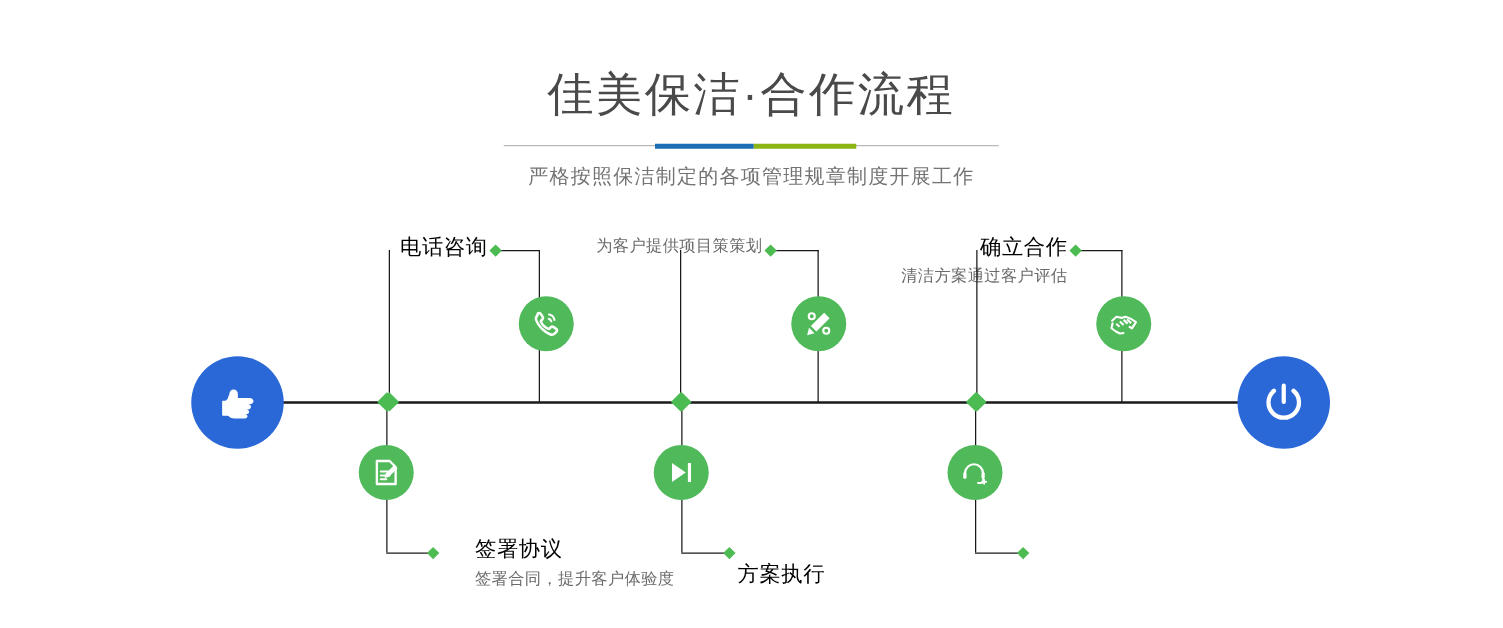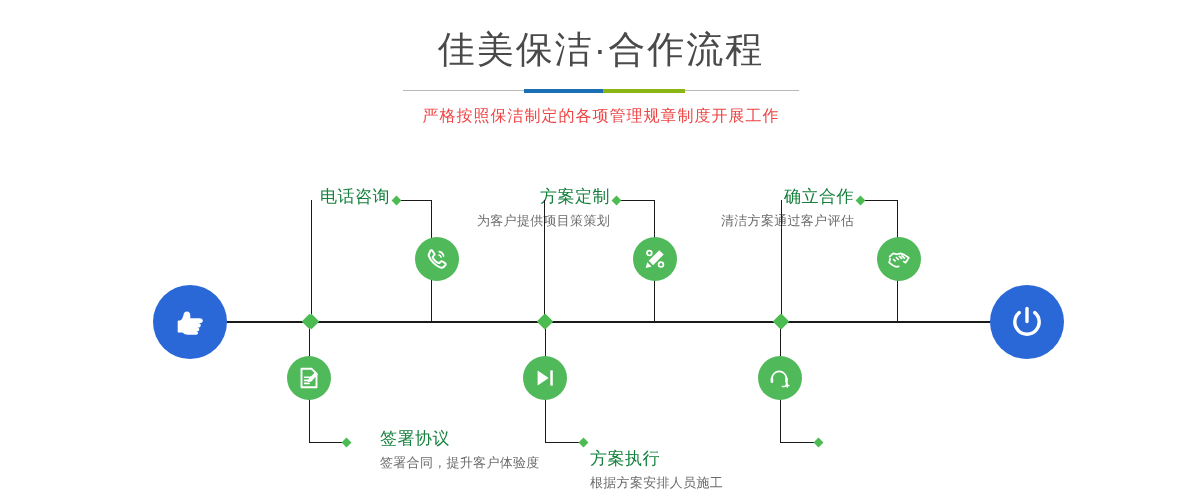--- a/index.html
+++ b/index.html
@@ -18,21 +18,21 @@
   
   .header {
     position: absolute;
     left: 0;
     top: 0;
     width: 1202px;
     text-align: center;
   }
   .page-title {
     margin: 0;
-    padding-top: 27px;
+    padding-top: 53px;
     font-size: 37px;
     font-weight: 500;
     letter-spacing: 2px;
     color: #4a4a4a;
     line-height: 46px;
   }
   .divider {
     position: relative;
     width: 396px;
     height: 4px;
@@ -59,21 +59,21 @@
     left: 200px;
     top: 0px;
     width: 82px;
     height: 4px;
     background: #8ab513;
   }
   .page-subtitle {
     margin: 0;
     padding-top: 12px;
     font-size: 16px;
-    color: #ef4444;
+    color: #737373;
     letter-spacing: 1px;
     line-height: 22px;
   }
 
   
   .timeline {
     position: absolute;
     left: 0;
     top: 0;
     width: 1202px;
@@ -151,24 +151,23 @@
 
   
   .label-block {
     position: absolute;
     text-align: right;
     white-space: nowrap;
   }
   .label-block.left-align { text-align: left; }
   .label-title {
     font-size: 17px;
-    color: #15803d;
+    color: #000000;
     line-height: 24px;
     letter-spacing: 0.5px;
-    font-family: Liberation Mono, monospace;
   }
   .label-desc {
     font-size: 13px;
     color: #6b6b6b;
     line-height: 22px;
     letter-spacing: 0.3px;
   }
 </style>
 </head>
 <body>
@@ -252,39 +251,37 @@
     <span>
       <svg width="26" height="26" viewBox="0 0 26 26">
         <path fill="#ffffff" d="M17.3 4.2l4.4 4.4-10.6 10.6-4.4-4.4z"></path>
         <path fill="#ffffff" d="M5.2 16.2l4.4 4.4-5.9 1.5z"></path>
         <circle cx="7.4" cy="7.0" r="2.4" fill="none" stroke="#ffffff" stroke-width="1.7"></circle>
         <circle cx="19.0" cy="18.6" r="2.4" fill="none" stroke="#ffffff" stroke-width="1.7"></circle>
       </svg>
     </span>
   </div>
   <div class="label-block" style="left:390px; top:186px; width:220px;">
-    <div class="label-title">方案定制</div>
     <div class="label-desc">为客户提供项目策策划</div>
   </div>
 
   <div class="diamond" style="left:540px; top:316px;"></div>
   <div class="conn-v" style="left:545px; top:321px; height:121px;"></div>
   <div class="conn-h" style="left:545px; top:442px; width:38px;"></div>
   <div class="tip-diamond" style="left:580px; top:439px;"></div>
   <div class="step-icon" style="left:523px; top:356px;">
     <span>
       <svg width="26" height="26" viewBox="0 0 26 26">
         <path fill="#ffffff" d="M5.6 5.4l11.0 7.6-11.0 7.6z"></path>
         <rect x="18.3" y="5.4" width="2.5" height="15.2" fill="#ffffff"></rect>
       </svg>
     </span>
   </div>
   <div class="label-block left-align" style="left:590px; top:428px; width:250px;margin-top:20px;">
     <div class="label-title">方案执行</div>
-    <div class="label-desc">根据方案安排人员施工</div>
   </div>
 
   <div class="diamond" style="left:776px; top:316px;"></div>
   <div class="conn-v" style="left:781px; top:200px; height:122px;"></div>
   <div class="conn-h" style="left:860px; top:200px; width:38px;"></div>
   <div class="conn-v" style="left:897px; top:200px; height:122px;"></div>
   <div class="tip-diamond" style="left:857px; top:197px;"></div>
   <div class="step-icon" style="left:877px; top:237px;">
     <span>
       <svg width="26" height="26" viewBox="0 0 26 26">

